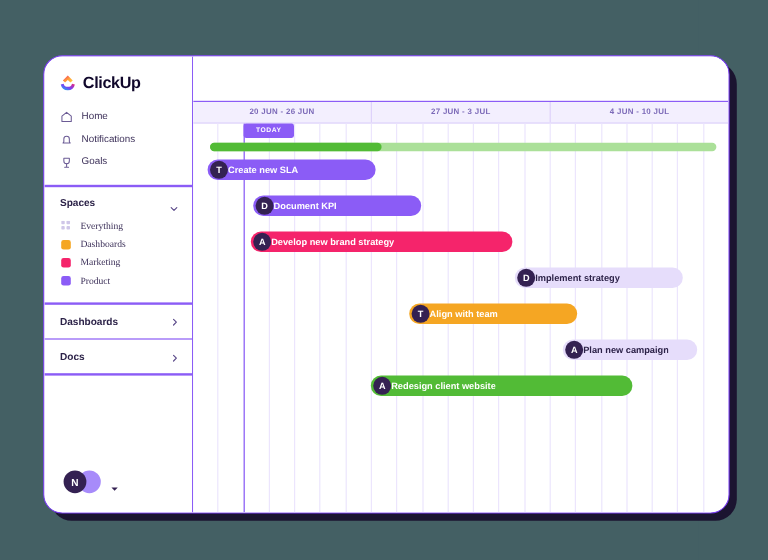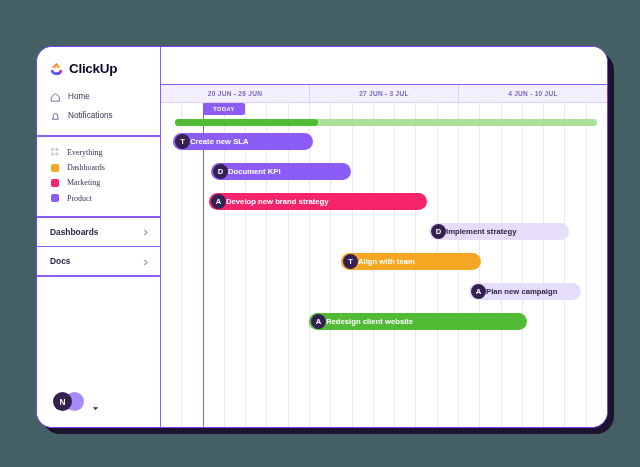--- a/index.html
+++ b/index.html
@@ -235,26 +235,44 @@
 
         <div class="nav-item">
           <span class="nav-icon">
             <svg viewBox="0 0 24 24" width="11" height="11" fill="none" stroke="#6b5b95" stroke-width="1.9" stroke-linecap="round" stroke-linejoin="round">
               <path d="M5.5 18 H18.5 L17 15.5 V10.5 a5 5 0 0 0-10 0 v5 Z"></path>
             </svg>
           </span>
           <span class="nav-label">Notifications</span>
         </div>
 
+        <div class="nav-item">
+          <span class="nav-icon">
+            <svg viewBox="0 0 24 24" width="11" height="11" fill="none" stroke="#6b5b95" stroke-width="1.9" stroke-linecap="round" stroke-linejoin="round">
+              <path d="M7 4 h10 v5 a5 5 0 0 1-10 0 Z"></path>
+              <path d="M12 14 v5"></path>
+                <path d="M8.5 20.5 h7"></path>
+            </svg>
+          </span>
+          <span class="nav-label">Goals</span>
+        </div>
 
       </div>
 
       <div class="sb-divider"></div>
 
       <div class="spaces-block">
+        <div class="section-head">
+          <span class="section-title">Spaces</span>
+          <span class="chev">
+            <svg viewBox="0 0 24 24" width="8" height="8" fill="none" stroke="#5b4a8a" stroke-width="3" stroke-linecap="round" stroke-linejoin="round">
+              <path d="M5 9 L12 16 L19 9"></path>
+            </svg>
+          </span>
+        </div>
 
         <div class="space-item">
           <span class="sq-dots">
             <svg viewBox="0 0 12 12" width="8" height="8">
               <rect x="0" y="0" width="4.4" height="4.4" rx="1" fill="#cfc6e8"></rect>
               <rect x="6.6" y="0" width="4.4" height="4.4" rx="1" fill="#cfc6e8"></rect>
               <rect x="0" y="6.6" width="4.4" height="4.4" rx="1" fill="#cfc6e8"></rect>
               <rect x="6.6" y="6.6" width="4.4" height="4.4" rx="1" fill="#cfc6e8"></rect>
             </svg>
           </span>

